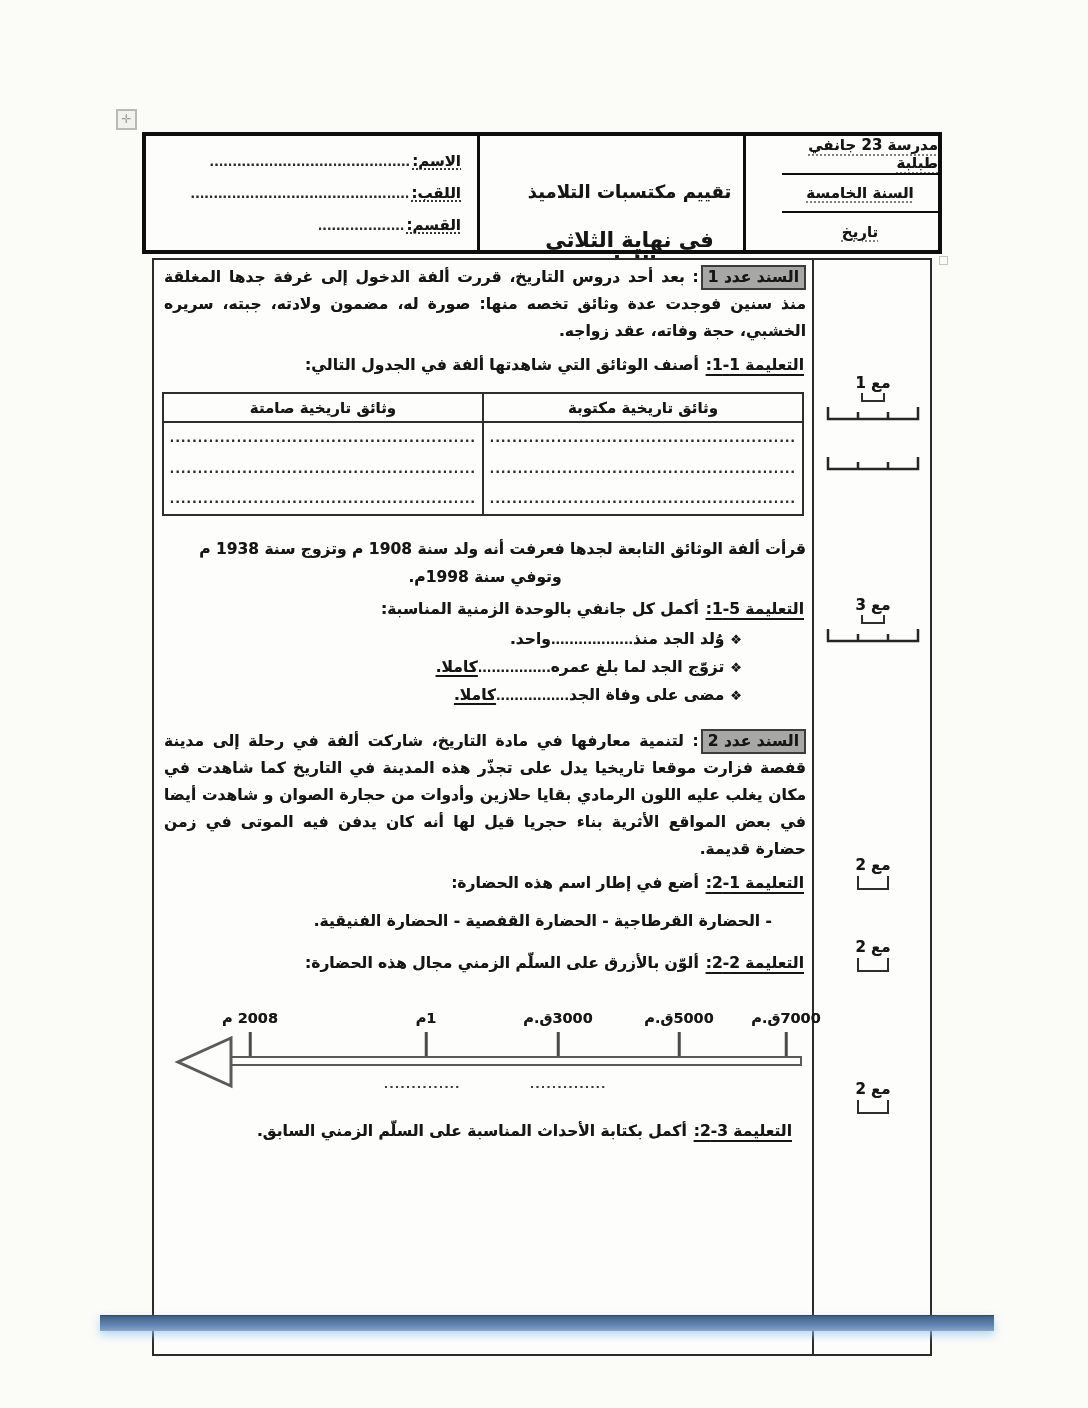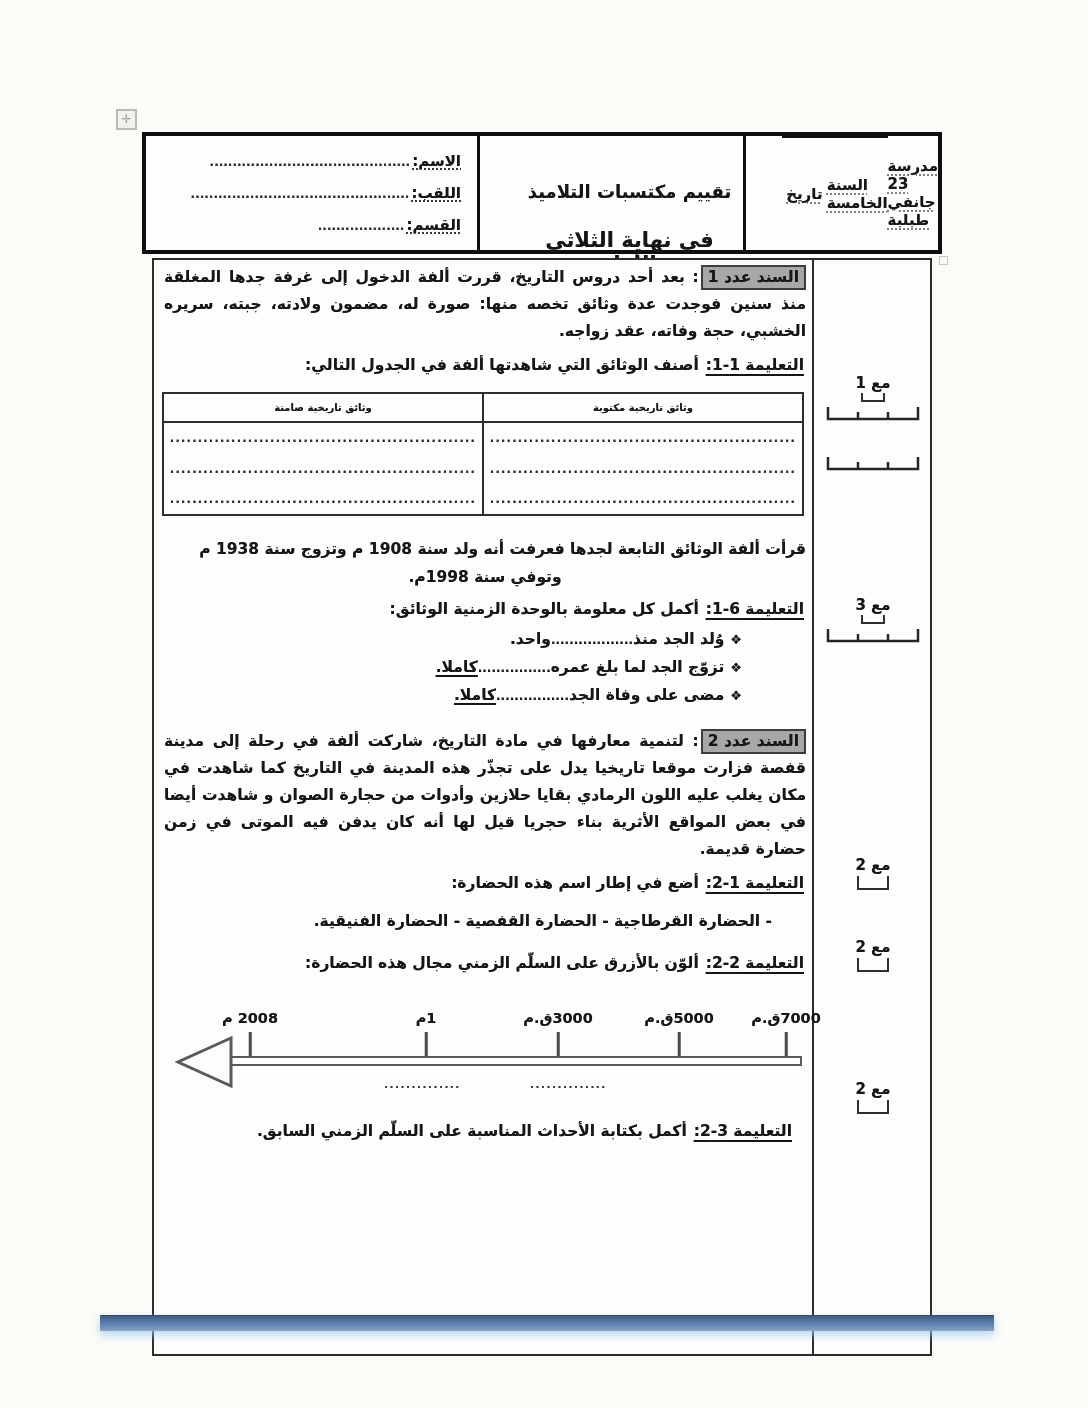--- a/index.html
+++ b/index.html
@@ -26,21 +26,21 @@
   }
 
   
   .hdr {
     left: 142px; top: 132px; width: 800px; height: 122px;
     border: 4px solid #0e0e0e; background: #fdfdfb; display: flex;
   }
   .hdr > div { height: 100%; padding-left: 36px; }
   .hdr-student { width: 334px; border-right: 3px solid #0e0e0e; padding: 10px 16px 0 10px; direction: rtl; }
   .hdr-title { width: 266px; border-right: 3px solid #0e0e0e; direction: rtl; text-align: center; padding-top: 13px; }
-  .hdr-school { flex: 1; direction: rtl; text-align: left; display: flex; flex-direction: row; }
+  .hdr-school { flex: 1; direction: rtl; text-align: right; display: flex; flex-direction: column; }
   .student-line { direction: rtl; text-align: right; font-size: 15px; line-height: 31px; white-space: nowrap; overflow: hidden; }
   .student-line .lbl { text-decoration: underline; text-decoration-style: dotted; text-underline-offset: 3px; margin-left: 2px; }
   .student-line .dots { font-size: 12px; letter-spacing: .5px; color: #2c2c2c; }
   .hdr-title .t1 { font-size: 18px; letter-spacing: .5px; margin-top: 32px; }
   .hdr-title .t2 { font-size: 21px; margin-top: 26px; letter-spacing: .5px; }
   .school-row { flex: 1; display: flex; align-items: center; justify-content: center; font-size: 15px; }
   .school-row + .school-row { border-top: 2.5px solid #0e0e0e; }
   .school-row span { text-decoration: underline; text-decoration-style: dotted; text-decoration-color: #777; text-underline-offset: 4px; }
 
   
@@ -57,21 +57,21 @@
     display: inline-block; background: #a7a7a5; border: 2px solid #3c3c3c;
     padding: 0 5px; line-height: 21px; margin-left: 2px;
   }
   .iline { position: absolute; right: 8px; left: 6px; font-size: 15.5px; white-space: nowrap; }
   .ilabel { text-decoration: underline; text-decoration-thickness: 2px; text-underline-offset: 4px; margin-left: 7px; }
 
   
   .doctable { position: absolute; top: 132px; right: 8px; width: 642px; height: 124px;
     border-collapse: collapse; table-layout: fixed; }
   .doctable th, .doctable td { border: 2.5px solid #2e2e2e; text-align: center; }
-  .doctable th { height: 29px; font-size: 10px; }
+  .doctable th { height: 29px; font-size: 15px; }
   .doctable td { height: 31px; border-top: none; border-bottom: none; font-size: 11.5px; letter-spacing: 1.2px; color: #2a2a2a; }
   .doctable tr:last-child td { border-bottom: 2.5px solid #2e2e2e; }
 
   .bullets { position: absolute; top: 366px; right: 70px; font-size: 15.5px; line-height: 27px; }
   .bullet-row .dmn { font-size: 13px; margin-left: 6px; }
   .bullet-row .dots { font-size: 12px; letter-spacing: .5px; }
   .bullet-row .tail-u { text-decoration: underline; text-decoration-thickness: 2px; text-underline-offset: 3px; }
 
   .options { position: absolute; top: 652px; right: 40px; left: 10px; font-size: 15.5px; }
 
@@ -173,21 +173,21 @@
         </table>
 
       <p class="para" style="top:276px;">
         <span>قرأت ألفة الوثائق التابعة لجدها فعرفت أنه ولد سنة 1908 م وتزوج سنة 1938 م</span>
       </p>
       <p class="para" style="top:304px; text-align:center;">
         <span>وتوفي سنة 1998م.</span>
       </p>
 
       <div class="iline" style="top:340px;">
-        <span class="ilabel">التعليمة 6-1:</span><span>أكمل كل معلومة بالوحدة الزمنية الوثائق:</span>
+        <span class="ilabel">التعليمة 5-1:</span><span>أكمل كل جانفي بالوحدة الزمنية المناسبة:</span>
       </div>
 
       <div class="bullets">
         <div class="bullet-row">
           <span class="dmn">❖</span><span>وُلد الجد منذ</span><span class="dots">..................</span><span>واحد.</span>
         </div>
         <div class="bullet-row">
           <span class="dmn">❖</span><span>تزوّج الجد لما بلغ عمره</span><span class="dots">................</span><span class="tail-u">كاملا.</span>
         </div>
         <div class="bullet-row">

